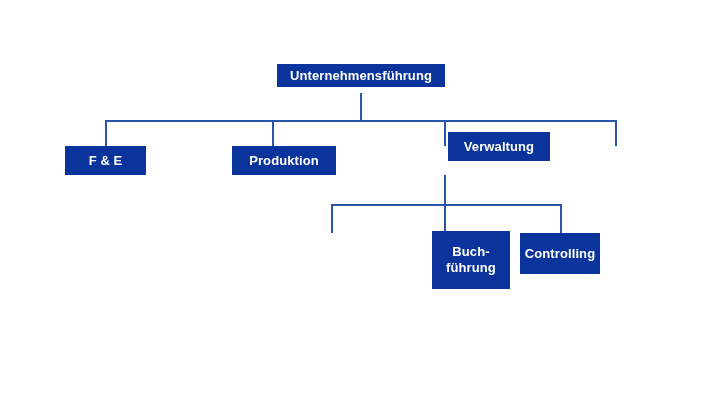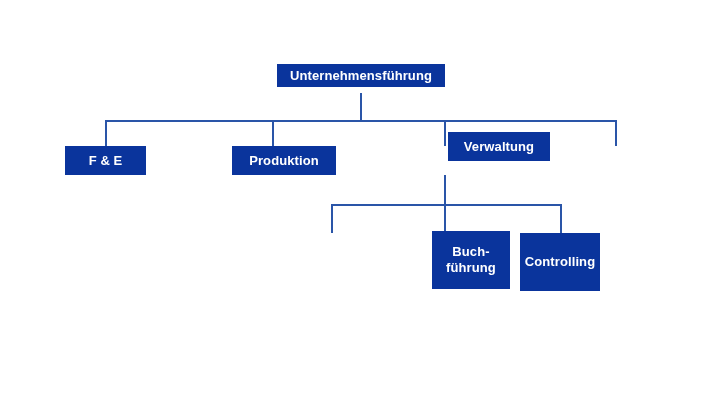--- a/index.html
+++ b/index.html
@@ -71,17 +71,17 @@
     <span>Produktion</span>
   </div>
   <div class="node" style="left:404px; top:132px; width:102px; height:29px;margin-left:44px;">
     <span>Verwaltung</span>
   </div>
 
   <div class="node" style="left:406px; top:231px; width:78px; height:58px;margin-left:26px;">
     <span>Buch-</span>
     <span>führung</span>
   </div>
-  <div class="node" style="left:520px; top:233px; width:80px; height:58px;">
+  <div class="node" style="left:520px; top:233px; width:80px; height:41px;">
     <span>Controlling</span>
   </div>
 
 </div>
 
 </body></html>

